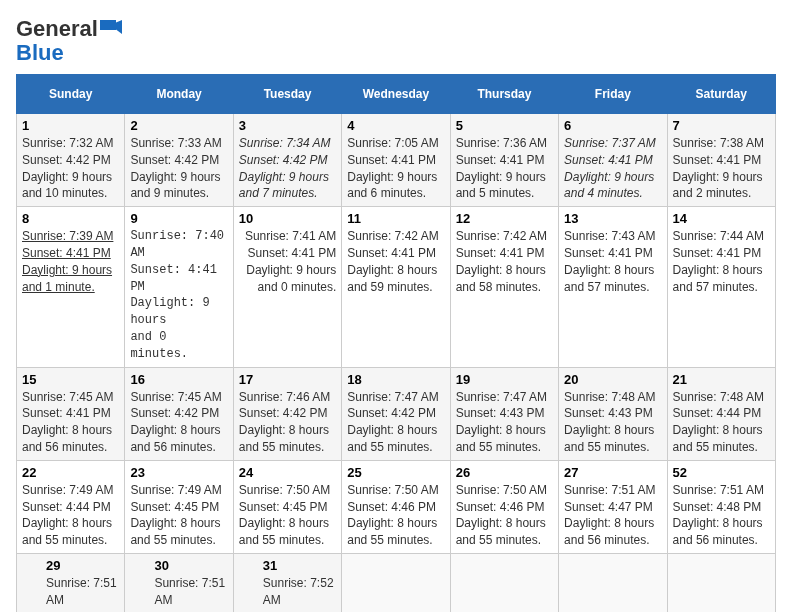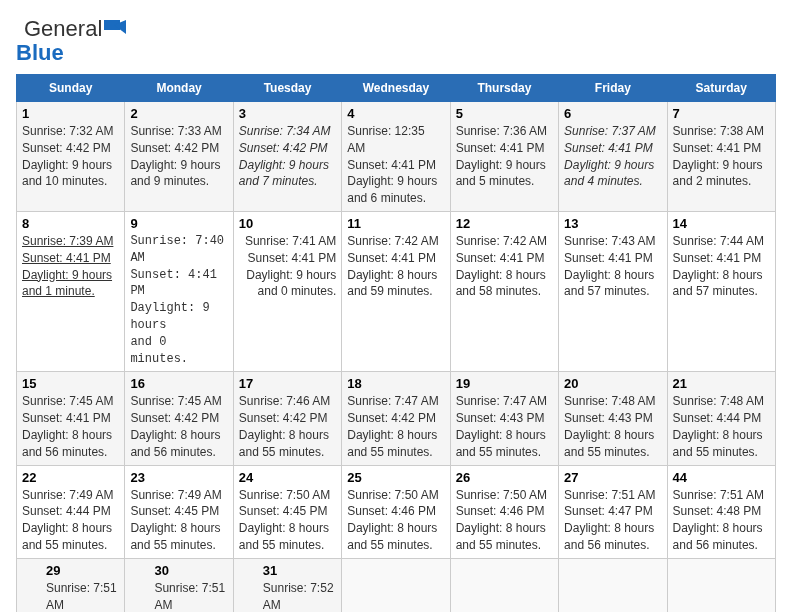--- a/index.html
+++ b/index.html
@@ -34,21 +34,21 @@
       color: #555;
     }
     .calendar {
       width: 100%;
       border-collapse: collapse;
       font-size: 10.5px;
     }
     .calendar th {
       background: #2a6db5;
       color: #fff;
-      padding: 6px 4px;
+      padding: 12px 4px;
       font-weight: bold;
       font-size: 12px;
       border: 1px solid #2a6db5;
     }
     .calendar td {
       border: 1px solid #ccc;
       vertical-align: top;
       padding: 4px 5px;
       width: 108px;
       height: 85px;
@@ -78,21 +78,21 @@
       height: 70px;
       padding-left: 29px;
     }
   </style>
 </head>
 <body>
 
 <div class="header">
   <div class="logo">
   <div style="display:flex;align-items:center;">
-    <span style="font-size:22px;font-weight:normal;color:#333;margin-left:8px;">General</span>
+    <span style="font-size:22px;font-weight:bold;color:#333;">General</span>
     <svg width="22" height="18" viewBox="0 0 22 18" style="margin-left:2px;">
       <polygon points="0,0 16,0 16,10 0,10" fill="#1a6bbf"></polygon>
       <polygon points="10,5 22,0 22,14" fill="#1a6bbf"></polygon>
     </svg>
   </div>
   <div style="font-size:22px;font-weight:bold;color:#1a6bbf;margin-top:-2px;">Blue</div>
 </div>
   <div class="title-block">
     <div class="month-title"></div>
     <div class="location"></div>
@@ -129,21 +129,21 @@
         </td>
         <td>
           <span class="day-num">3</span>
           <div class="day-info" style="white-space: pre-line; font-style: italic;">Sunrise: 7:34 AM
 Sunset: 4:42 PM
 Daylight: 9 hours
 and 7 minutes.</div>
         </td>
         <td>
           <span class="day-num">4</span>
-          <div class="day-info" style="white-space: pre-line;">Sunrise: 12:35 AM
+          <div class="day-info" style="white-space: pre-line;">Sunrise: 7:05 AM
 Sunset: 4:41 PM
 Daylight: 9 hours
 and 6 minutes.</div>
         </td>
         <td>
           <span class="day-num">5</span>
           <div class="day-info" style="white-space: pre-line;">Sunrise: 7:36 AM
 Sunset: 4:41 PM
 Daylight: 9 hours
 and 5 minutes.</div>
@@ -302,21 +302,21 @@
 and 55 minutes.</div>
         </td>
         <td>
           <span class="day-num">27</span>
           <div class="day-info" style="white-space: pre-line;">Sunrise: 7:51 AM
 Sunset: 4:47 PM
 Daylight: 8 hours
 and 56 minutes.</div>
         </td>
         <td>
-          <span class="day-num">44</span>
+          <span class="day-num">52</span>
           <div class="day-info" style="white-space: pre-line;">Sunrise: 7:51 AM
 Sunset: 4:48 PM
 Daylight: 8 hours
 and 56 minutes.</div>
         </td>
       </tr>
       <tr class="last-row">
         <td>
           <span class="day-num">29</span>
           <div class="day-info" style="white-space: pre-line;">Sunrise: 7:51 AM

